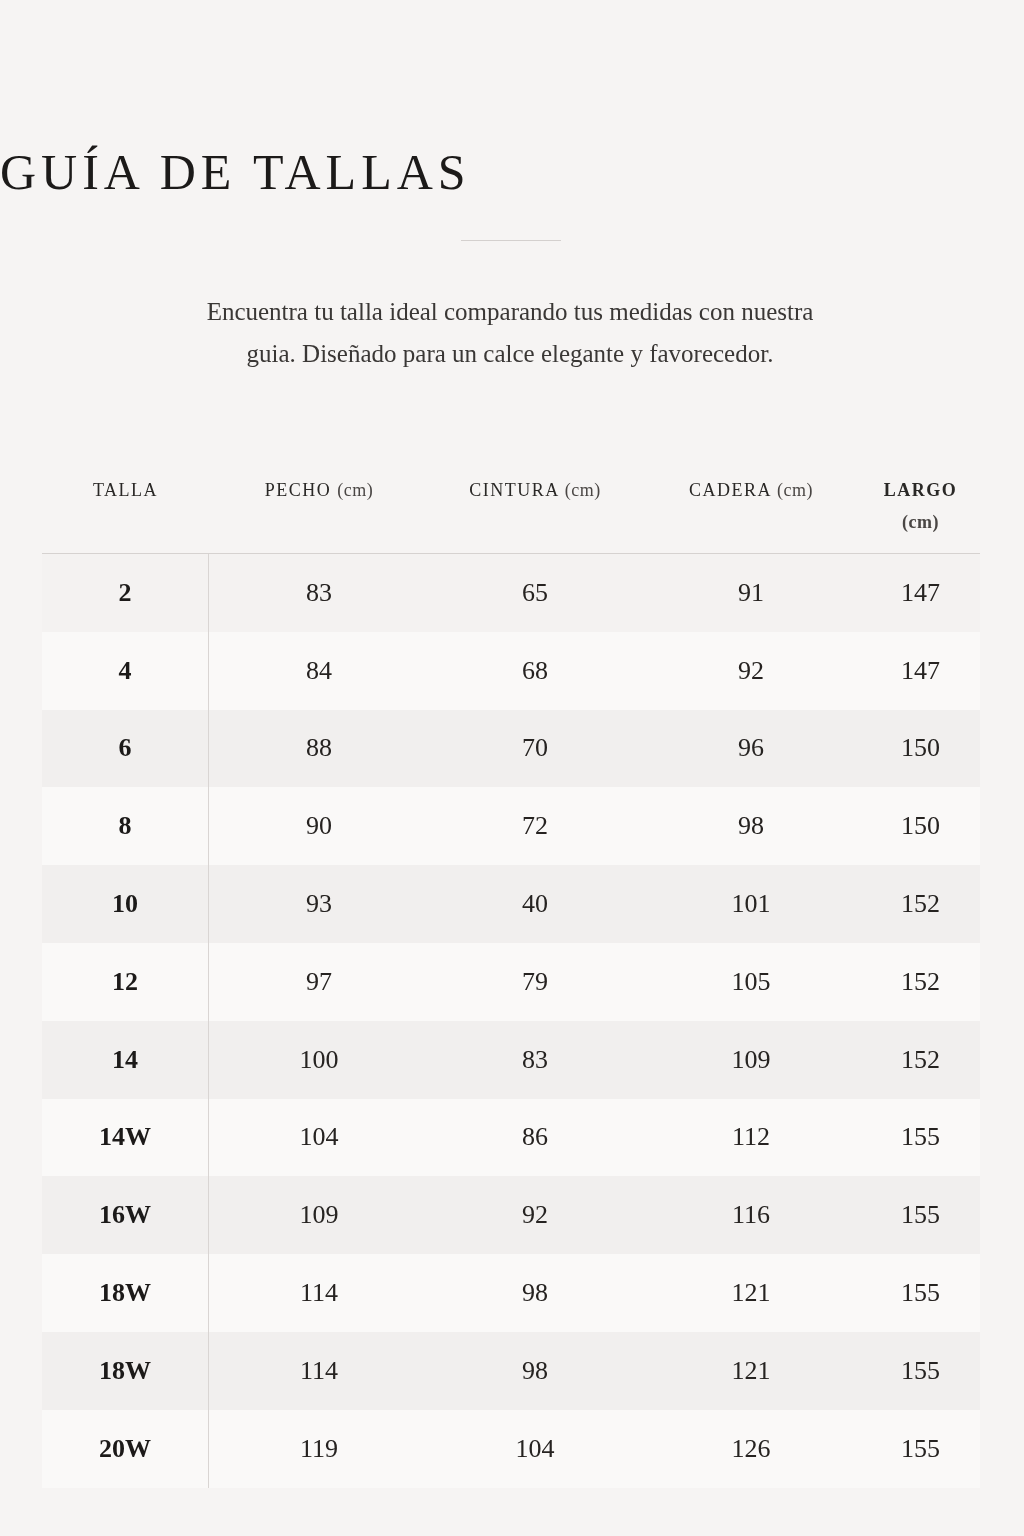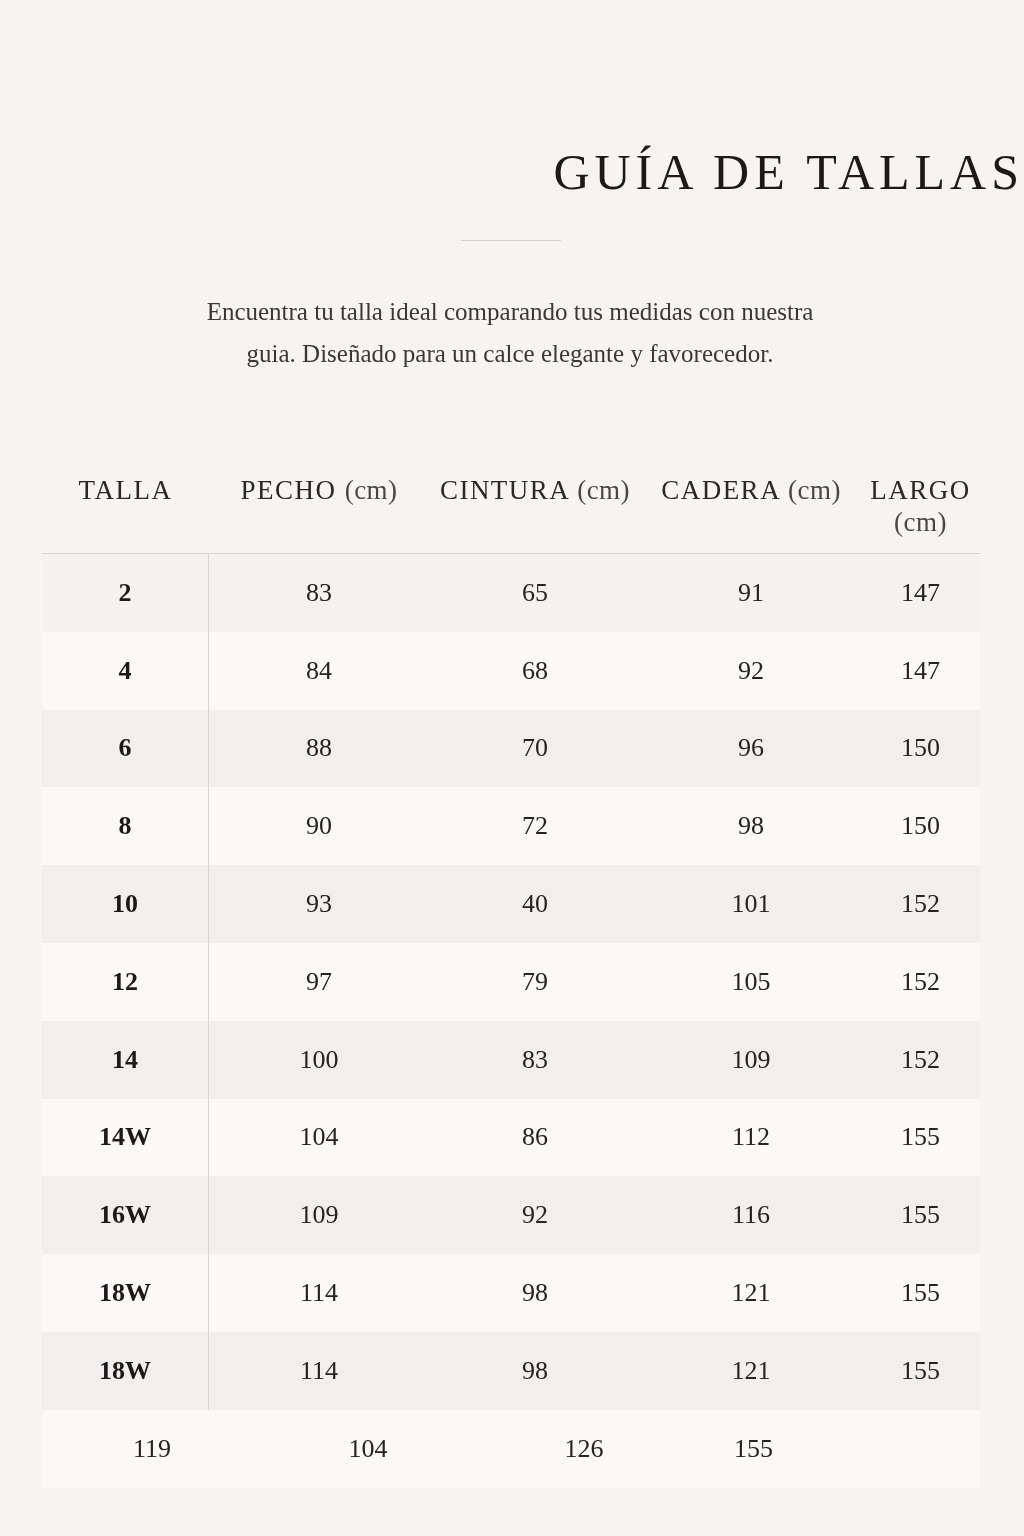--- a/index.html
+++ b/index.html
@@ -13,21 +13,21 @@
       font-family: "Liberation Serif", "DejaVu Serif", serif;
       color: #1e1c1b;
       position: relative;
       overflow: hidden;
     }
     .title {
       position: absolute;
       top: 140px;
       left: 0;
       width: 1024px;
-      text-align: right;
+      text-align: left;
       font-size: 50px;
       letter-spacing: 5px;
       font-weight: normal;
       color: #1c1a19;
       margin: 0;
       line-height: 64px;
     }
     .divider {
       position: absolute;
       top: 240px;
@@ -52,35 +52,35 @@
       top: 462px;
       left: 42px;
       width: 938px;
     }
     .thead {
       display: flex;
       height: 91px;
       border-bottom: 1px solid #d6d2d0;
     }
     .th {
-      font-size: 27px;
+      font-size: 18px;
       letter-spacing: 1.5px;
       color: #2a2826;
       text-align: center;
       padding-top: 12px;
       line-height: 32px;
       box-sizing: border-box;
     }
     .th .unit { letter-spacing: 0.5px; color: #4a4644; margin-top: 29px; }
     .c0 { width: 167px; }
     .c1 { width: 220px; }
     .c2 { width: 212px; }
     .c3 { width: 220px; }
     .c4 { width: 119px; }
-    .th.c4 { padding-left: 0; }
+    .th.c4 { padding-left: 0; font-weight: bold; }
     .tbody { position: relative; }
     .row {
       display: flex;
       height: 77.8px;
       align-items: center;
     }
     .row.tone-a { background: #f4f2f1; }
     .row.tone-b { background: #faf9f8; }
     .row.tone-c { background: #f1efee; }
     .cell {
@@ -201,19 +201,20 @@
         <div class="cell c4">155</div>
       </div>
       <div class="row tone-c">
         <div class="cell c0">18W</div>
         <div class="cell c1">114</div>
         <div class="cell c2">98</div>
         <div class="cell c3">121</div>
         <div class="cell c4">155</div>
       </div>
       <div class="row tone-b">
+        <div class="cell c0">20W</div>
         <div class="cell c1">119</div>
         <div class="cell c2">104</div>
         <div class="cell c3">126</div>
         <div class="cell c4">155</div>
       </div>
     </div>
 </div>
 
 </body></html>

